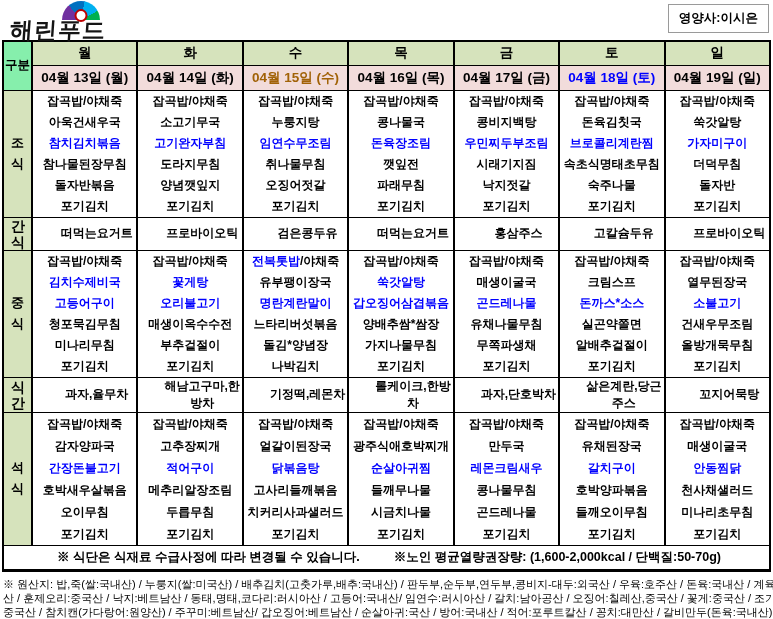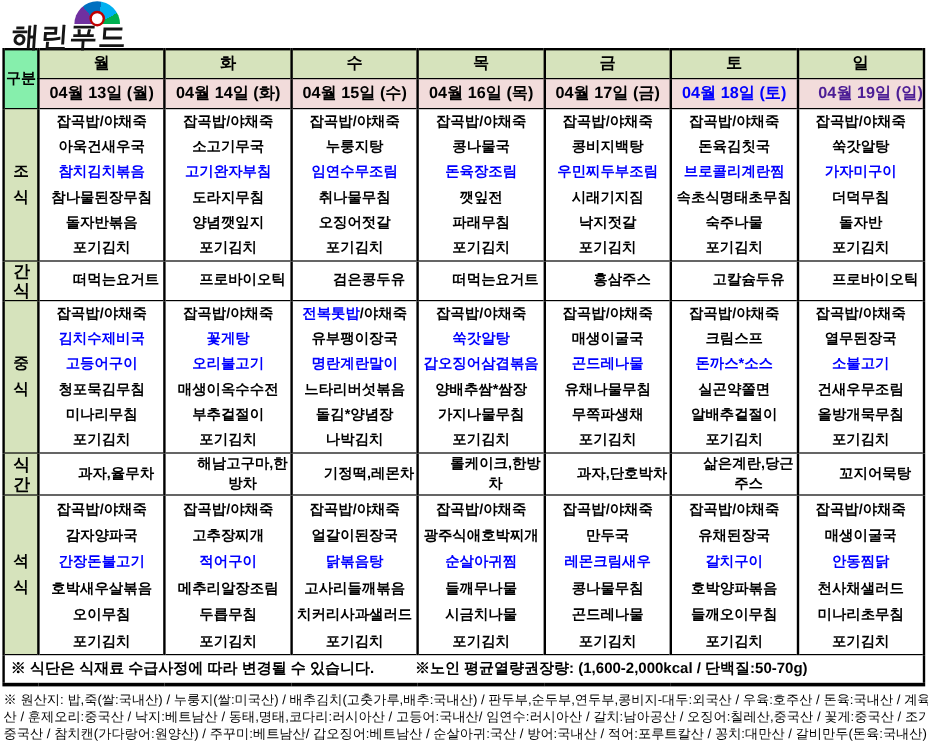--- a/index.html
+++ b/index.html
@@ -26,39 +26,40 @@
   .corner-cell { background:#86efac; font-size:12.5px; }
   .date-cell { background:#f2dcdb; height:25px; font-size:13.5px; }
   .label-cell { background:#d6e3bc; font-size:13px; line-height:1.15; }
   .label-cell.stacked div { padding:3px 0; }
   .label-cell.small { font-size:14px; letter-spacing:-1px; }
   .menu-cell { font-size:12px; }
   .menu-line { line-height:21px; white-space:nowrap; }
   tr.dinner .menu-line { line-height:22px; }
   .snack-cell { height:26px; font-size:12px;padding-left:24px; }
   .blue { color:#0000ff; }
-  tfoot td.note-cell { border-bottom:3px solid #000; height:24px; text-align:left; padding:3px 0 3px 5px; font-size:12.5px; }
+  tfoot td.note-cell { border-bottom:3px solid #000; height:24px; text-align:center; padding:3px 0 3px 5px; font-size:12.5px; }
   .note-gap { display:inline-block; width:34px; }
 
   
   .foot { margin:5px 0 0 3px; font-weight:400; color:#000; }
   .kimchi { font-size:11.5px; margin-bottom:4px; }
   .origins { width:770px; overflow:hidden; }
   .origin-line { font-size:11px; line-height:14px; white-space:nowrap; }
 </style>
 </head>
 <body>
 
 <div class="page">
 
   <div class="hdr">
     <div class="logo">
       <div class="logo-fan"></div>
       <div class="logo-text">해린푸드</div>
     </div>
+    <div class="nutri">영양사:이시은</div>
   </div>
 
   <table class="menu">
     <colgroup>
       <col class="c-label">
         <col>
         <col>
         <col>
         <col>
         <col>
@@ -72,25 +73,25 @@
           <th class="day-cell">화</th>
           <th class="day-cell">수</th>
           <th class="day-cell">목</th>
           <th class="day-cell">금</th>
           <th class="day-cell">토</th>
           <th class="day-cell">일</th>
         </tr>
       <tr id="row-dates">
           <td class="date-cell" style="color: rgb(0, 0, 0);">04월 13일 (월)</td>
           <td class="date-cell" style="color: rgb(0, 0, 0);">04월 14일 (화)</td>
-          <td class="date-cell" style="color: #000000;">04월 15일 (수)</td>
+          <td class="date-cell" style="color: #a16207;">04월 15일 (수)</td>
           <td class="date-cell" style="color: rgb(0, 0, 0);">04월 16일 (목)</td>
           <td class="date-cell" style="color: rgb(0, 0, 0);">04월 17일 (금)</td>
           <td class="date-cell" style="color: rgb(0, 0, 255);">04월 18일 (토)</td>
-          <td class="date-cell" style="color: #4c1d95; text-align: right;">04월 19일 (일)</td>
+          <td class="date-cell" style="color: #000000;">04월 19일 (일)</td>
         </tr>
     </thead>
     <tbody id="tbody-meals">
         <tr>
           <td class="label-cell stacked">
             <div>조</div>
             <div>식</div>
           </td>
           <td class="menu-cell">
             <div class="menu-line"><span>잡곡밥/야채죽</span></div>

